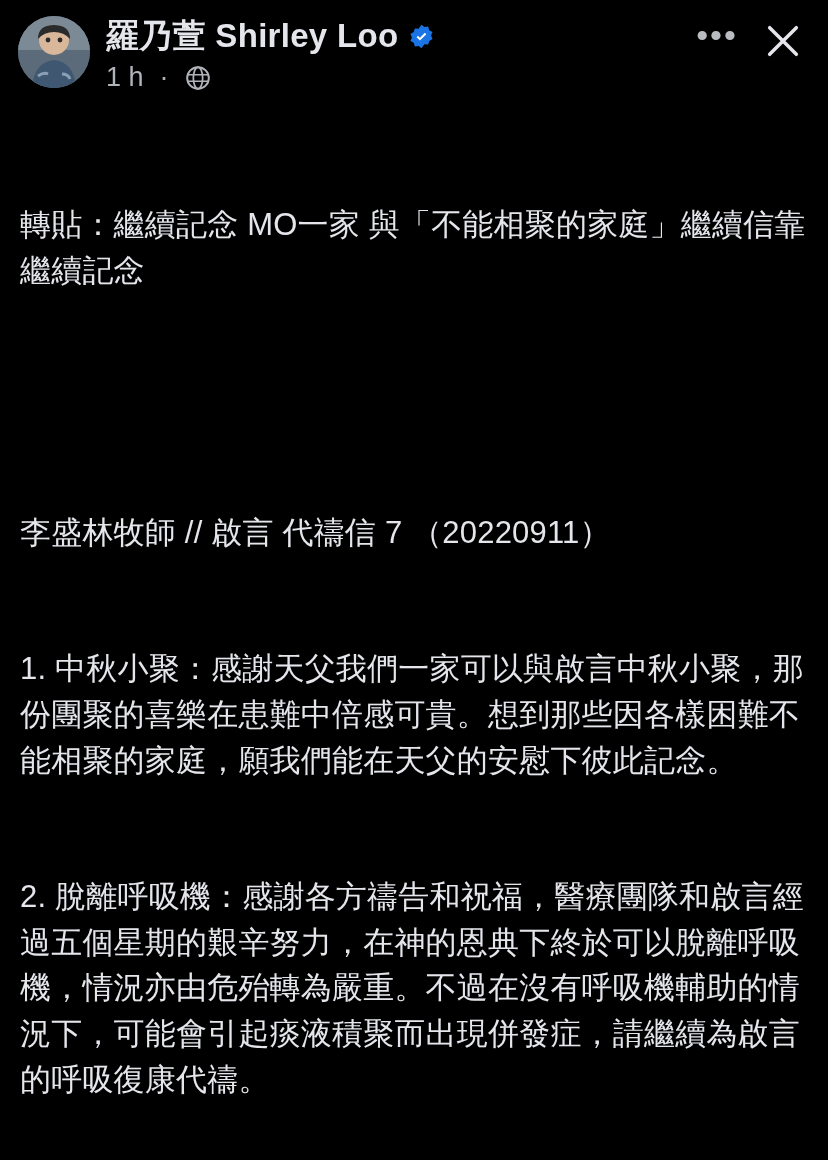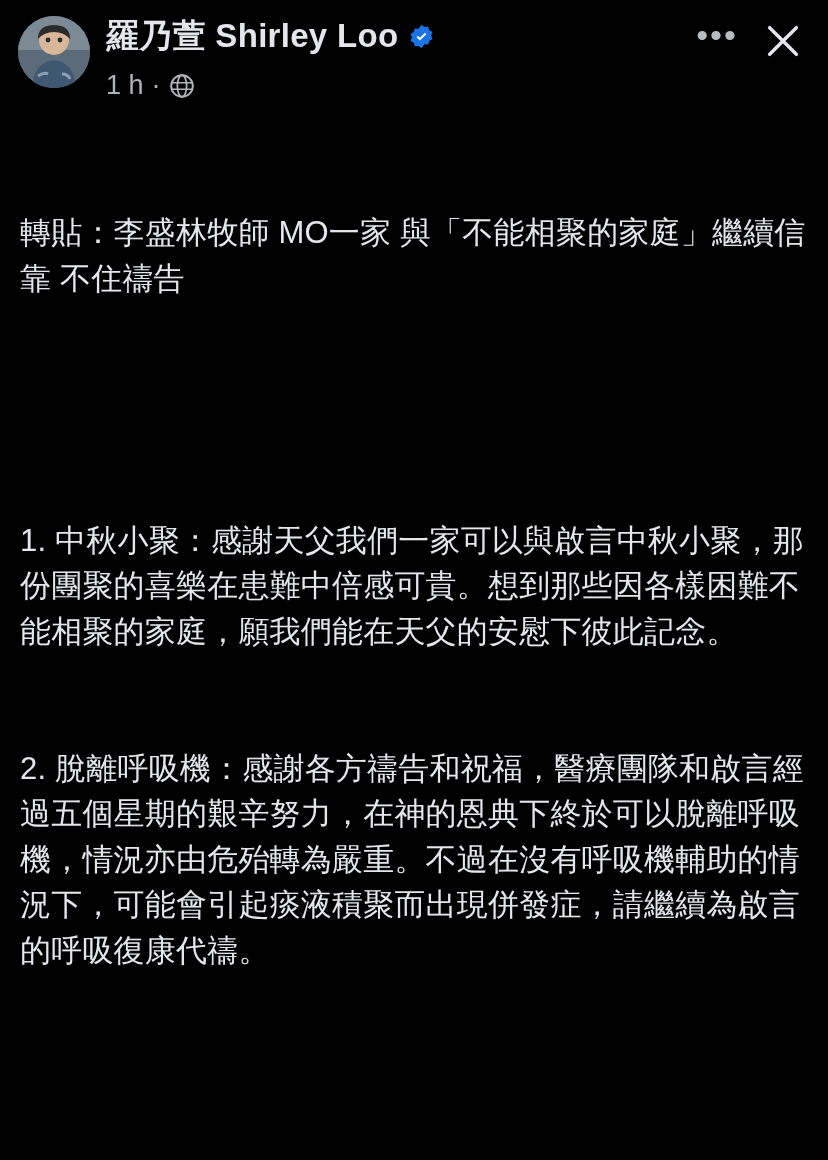--- a/index.html
+++ b/index.html
@@ -58,21 +58,22 @@
   }
   .verified {
     margin-left: 10px;
     width: 27px;
     height: 27px;
     flex: 0 0 27px;
   }
   .meta-row {
     display: flex;
     align-items: center;
-    margin-top: 16px;
+    margin-top: 8px;
+    gap: 8px;
   }
   .meta-time {
     font-size: 27px;
     color: #b0b3b8;
   }
   .meta-dot {
     font-size: 27px;
     color: #b0b3b8;
     margin: 0 8px;
   }
@@ -174,20 +175,21 @@
       <div class="close-btn">
         <svg width="40" height="40" viewBox="0 0 24 24">
           <path d="M4 4 L20 20 M20 4 L4 20" stroke="#e4e6eb" stroke-width="2.1" stroke-linecap="round"></path>
         </svg>
       </div>
     </div>
 
   </div>
 
   <div class="body-text">
-    <p class="para">轉貼：李盛林牧師 MO一家 與「不能相聚的家庭」繼續信靠 不住禱告</p>
+    <p class="para">轉貼：繼續記念 MO一家 與「不能相聚的家庭」繼續信靠 繼續記念</p>
     <div class="blank-line"></div>
+    <p class="para">李盛林牧師 // 啟言 代禱信 7 （20220911）</p>
     <p class="para">1. 中秋小聚：感謝天父我們一家可以與啟言中秋小聚，那份團聚的喜樂在患難中倍感可貴。想到那些因各樣困難不能相聚的家庭，願我們能在天父的安慰下彼此記念。</p>
     <p class="para">2. 脫離呼吸機：感謝各方禱告和祝福，醫療團隊和啟言經過五個星期的艱辛努力，在神的恩典下終於可以脫離呼吸機，情況亦由危殆轉為嚴重。不過在沒有呼吸機輔助的情況下，可能會引起痰液積聚而出現併發症，請繼續為啟言的呼吸復康代禱。</p>
     
   </div>
 
 </div>
 
 </body></html>

